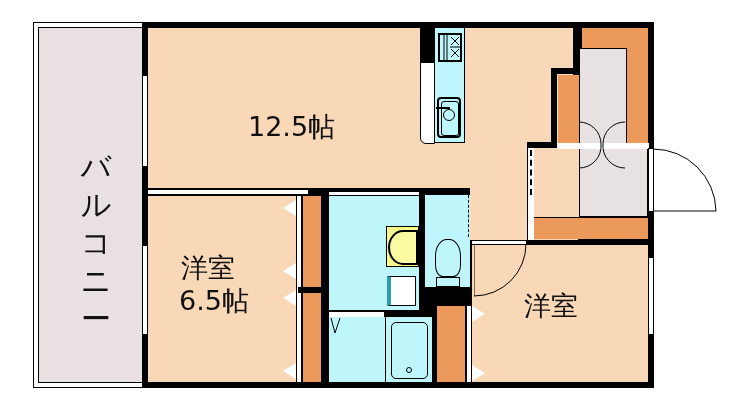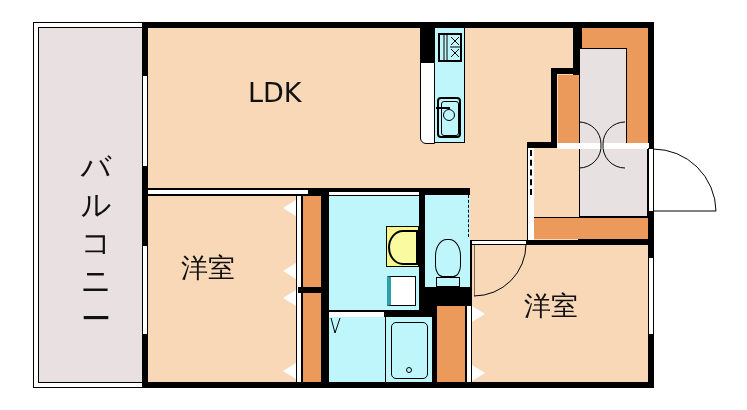--- a/index.html
+++ b/index.html
@@ -143,16 +143,17 @@
   <div class="abs floor" style="left:472px;top:245px;width:176px;height:137px;"></div>
   <div class="abs" style="left:466px;top:306px;width:6px;height:76px;background:#fff;border-left:1px solid #000;border-right:1px solid #000;"></div>
   <div class="abs" style="left:472px;top:240px;width:54px;height:5px;background:#fff;border-top:1px solid #000;border-bottom:1px solid #000;"></div>
   <svg class="abs" style="left:474px;top:244px;" width="54" height="56">
       <path d="M52,0 A52,52 0 0 1 0,52 L0,0" fill="none" stroke="#000"></path>
     </svg>
   <div class="tri" style="left:472px;top:306px;border-top:8px solid transparent;border-bottom:8px solid transparent;border-left:13px solid #fff;"></div>
   <div class="tri" style="left:472px;top:365px;border-top:8px solid transparent;border-bottom:8px solid transparent;border-left:13px solid #fff;"></div>
   <div class="abs win" style="left:648px;top:257px;width:6px;height:78px;"></div>
 
-  <div class="lbl" style="left:248px;top:77px;">LDK</div>
+  <div class="lbl" style="left:248px;top:111px;">12.5帖</div>
   <div class="lbl" style="left:181px;top:252px;">洋室</div>
+  <div class="lbl" style="left:179px;top:285px;">6.5帖</div>
   <div class="lbl" style="left:524px;top:290px;">洋室</div>
 </div>
 
 </body></html>

